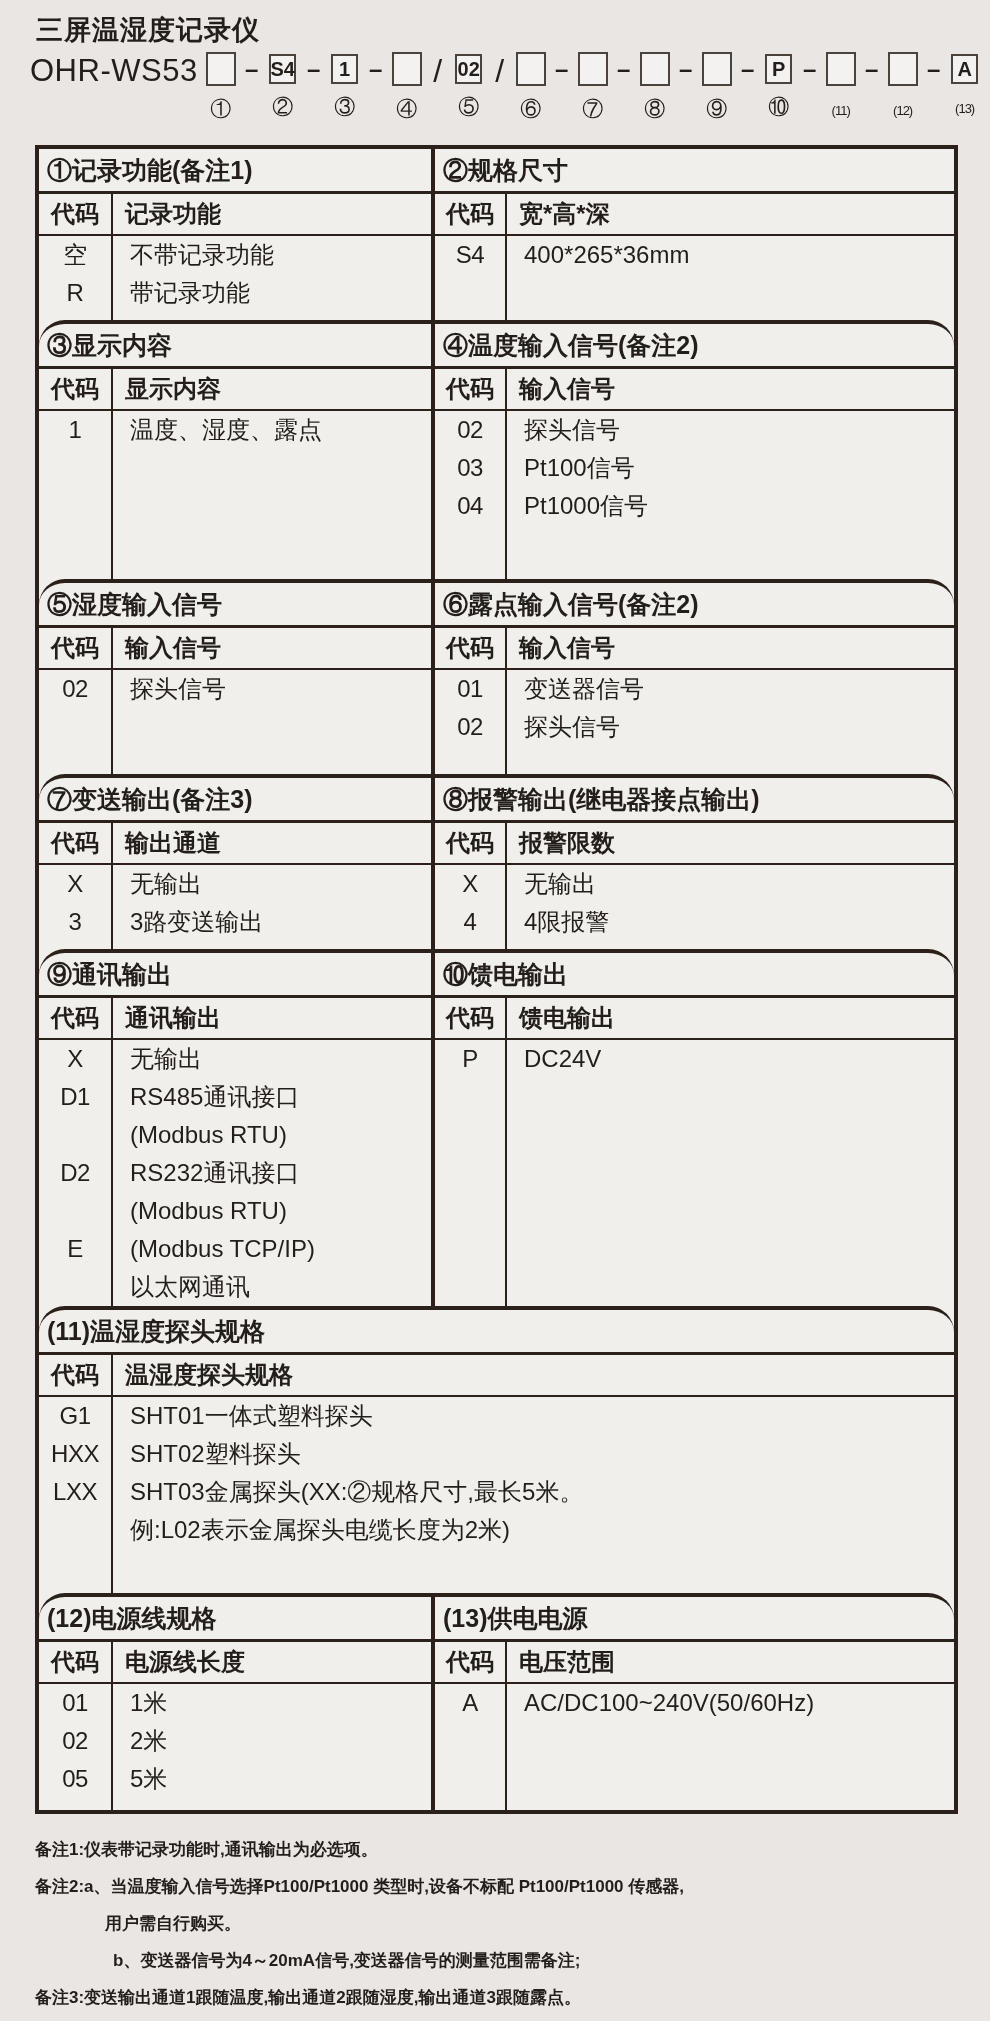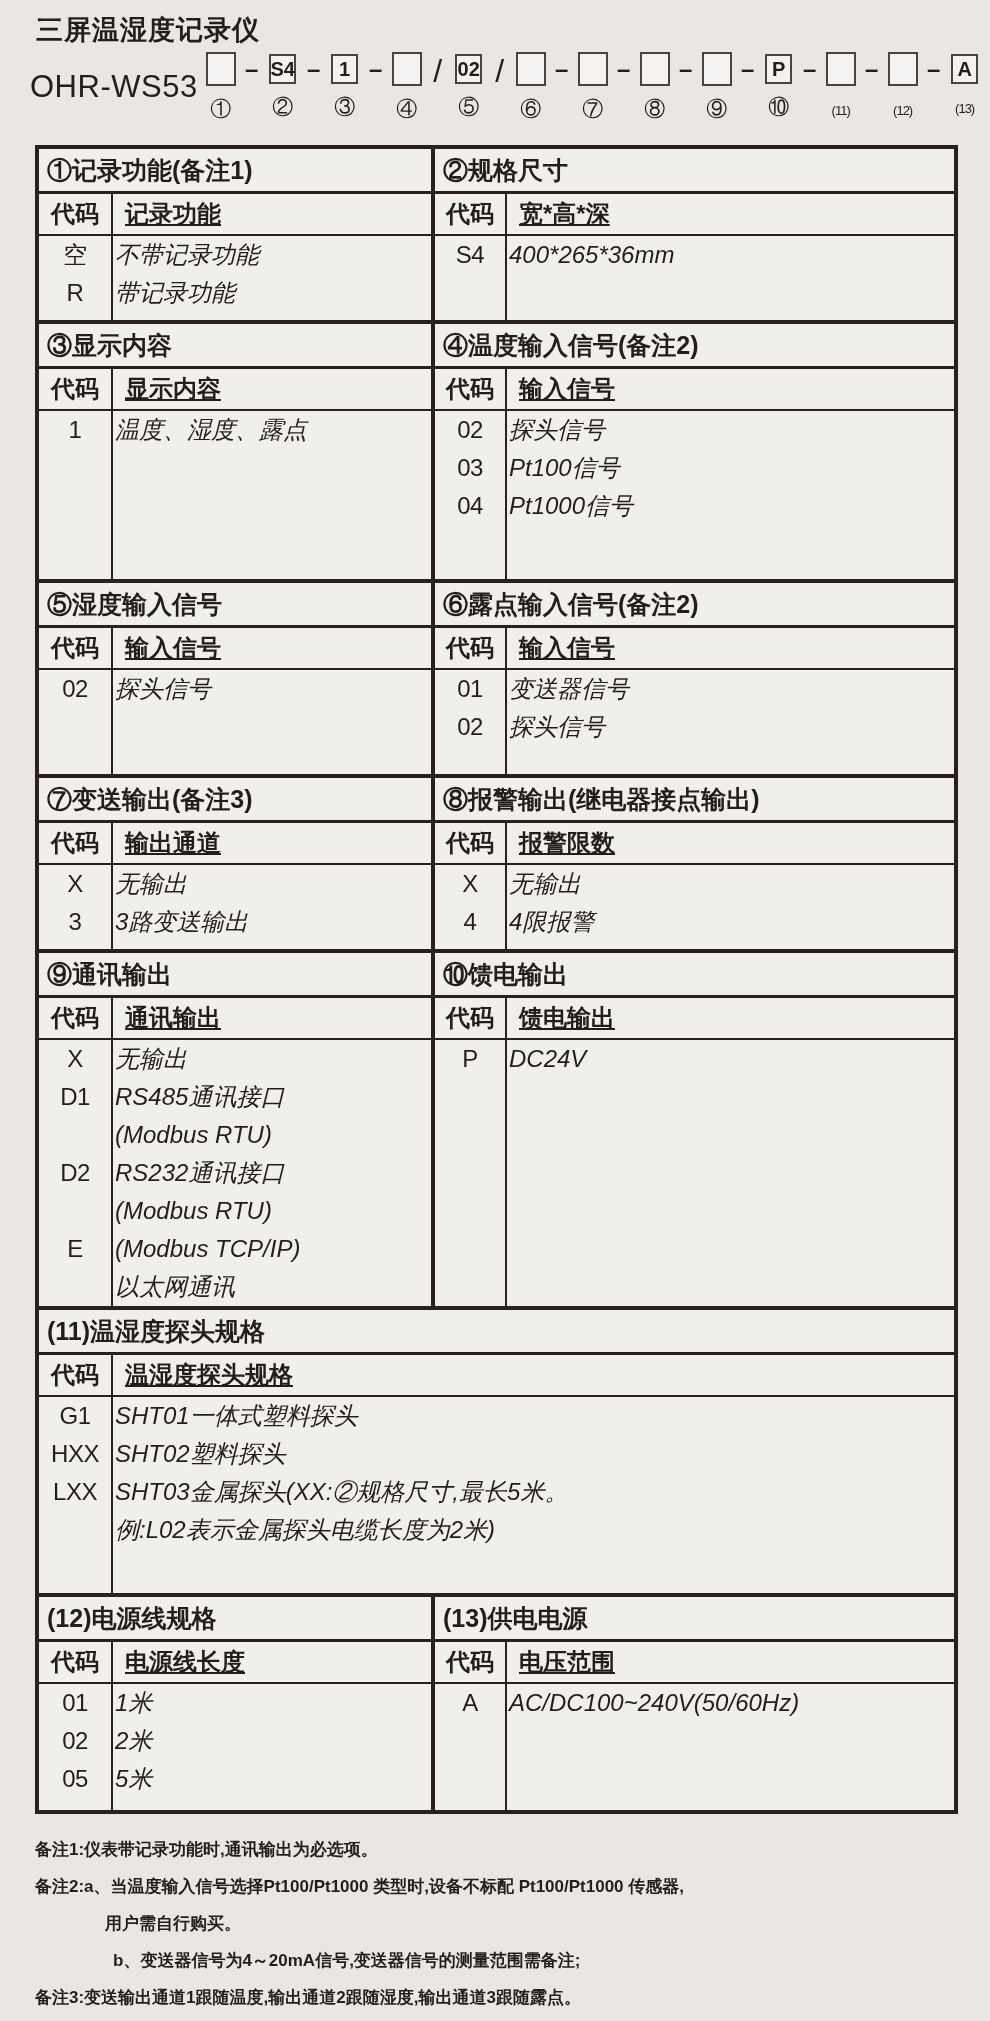--- a/index.html
+++ b/index.html
@@ -9,62 +9,62 @@
     --ink:#231e19;
   }
   html,body{margin:0;padding:0;background:var(--page);}
   .page{
     position:relative;width:990px;height:2021px;margin:0 auto;
     background:var(--page);color:var(--ink);
     font-family:"Liberation Sans",sans-serif;overflow:hidden;
   }
   
   .title{position:absolute;left:36px;top:12px;font-size:27px;font-weight:600;letter-spacing:1px;text-align:center;}
-  .code-line{position:absolute;left:30px;top:52px;display:flex;align-items:center;}
+  .code-line{position:absolute;left:30px;top:52px;display:flex;align-items:flex-start;}
   .model{font-size:31px;font-weight:500;line-height:38px;margin-right:5px;letter-spacing:.5px;white-space:nowrap;}
   .unit{width:36px;display:flex;flex-direction:column;align-items:center;flex-shrink:0;}
   .codebox{
     width:30px;height:34px;border:2px solid #4a433d;background:#f3f2f0;
     box-sizing:border-box;font-size:21px;font-weight:600;
     display:flex;align-items:center;justify-content:center;
   }
   .codebox.filled{width:27px;height:30px;margin-top:2px;font-size:20px;}
   .codenum{margin-top:11px;font-size:21px;line-height:24px;}
   .codenum.paren{font-size:13px;margin-top:14px;letter-spacing:-1px;line-height:22px;}
   .sep{width:26px;text-align:center;line-height:34px;font-size:24px;font-weight:700;flex-shrink:0;}
   .sep.slash{font-size:32px;font-weight:400;line-height:38px;}
   
   .otable{
     position:absolute;left:35px;top:145px;width:923px;
     border:4px solid var(--bd);background:var(--cell);box-sizing:border-box;
   }
   .block{display:flex;align-items:stretch;}
-  .block + .block{border-top:4px solid var(--bd);}
+  .block + .block{border-top:4px solid var(--bd);border-radius:26px;}
   .section{display:flex;flex-direction:column;box-sizing:border-box;}
   .section.left{width:392px;flex-shrink:0;}
   .section.right{flex:1;border-left:4px solid var(--bd);}
   .section.full{width:100%;}
   .sec-title{
     height:42px;line-height:42px;border-bottom:3px solid var(--bd);
     padding-left:8px;font-size:25px;font-weight:600;white-space:nowrap;
   }
   .col-head{display:flex;height:40px;line-height:40px;border-bottom:2px solid var(--bd);font-size:24px;font-weight:600;}
   .h-code{width:74px;border-right:2px solid var(--bd);text-align:center;box-sizing:border-box;flex-shrink:0;}
   .section.right .h-code{width:72px;}
-  .h-label{flex:1;padding-left:12px;white-space:nowrap;text-decoration:underline;}
+  .h-label{flex:1;padding-left:12px;white-space:nowrap;}
   .sec-body{flex:1;display:flex;flex-direction:column;font-size:24px;font-weight:500;}
   .brow{display:flex;align-items:stretch;}
   .brow.filler{flex:1;}
   .bcode{
     width:74px;border-right:2px solid var(--bd);text-align:center;
     line-height:38px;box-sizing:border-box;flex-shrink:0;
     font-size:24px;letter-spacing:-.5px;
   }
   .section.right .bcode{width:72px;}
-  .blines{flex:1;padding-left:2px;font-style:italic;}
+  .blines{flex:1;padding-left:17px;}
   .blines div{line-height:38px;white-space:nowrap;}
   
   .notes{position:absolute;left:35px;top:1831px;width:940px;font-size:17px;font-weight:600;}
   .note-line{line-height:37px;white-space:nowrap;}
 </style>
 </head>
 <body>
 
 <div class="page">
   <div class="title">三屏温湿度记录仪</div>

